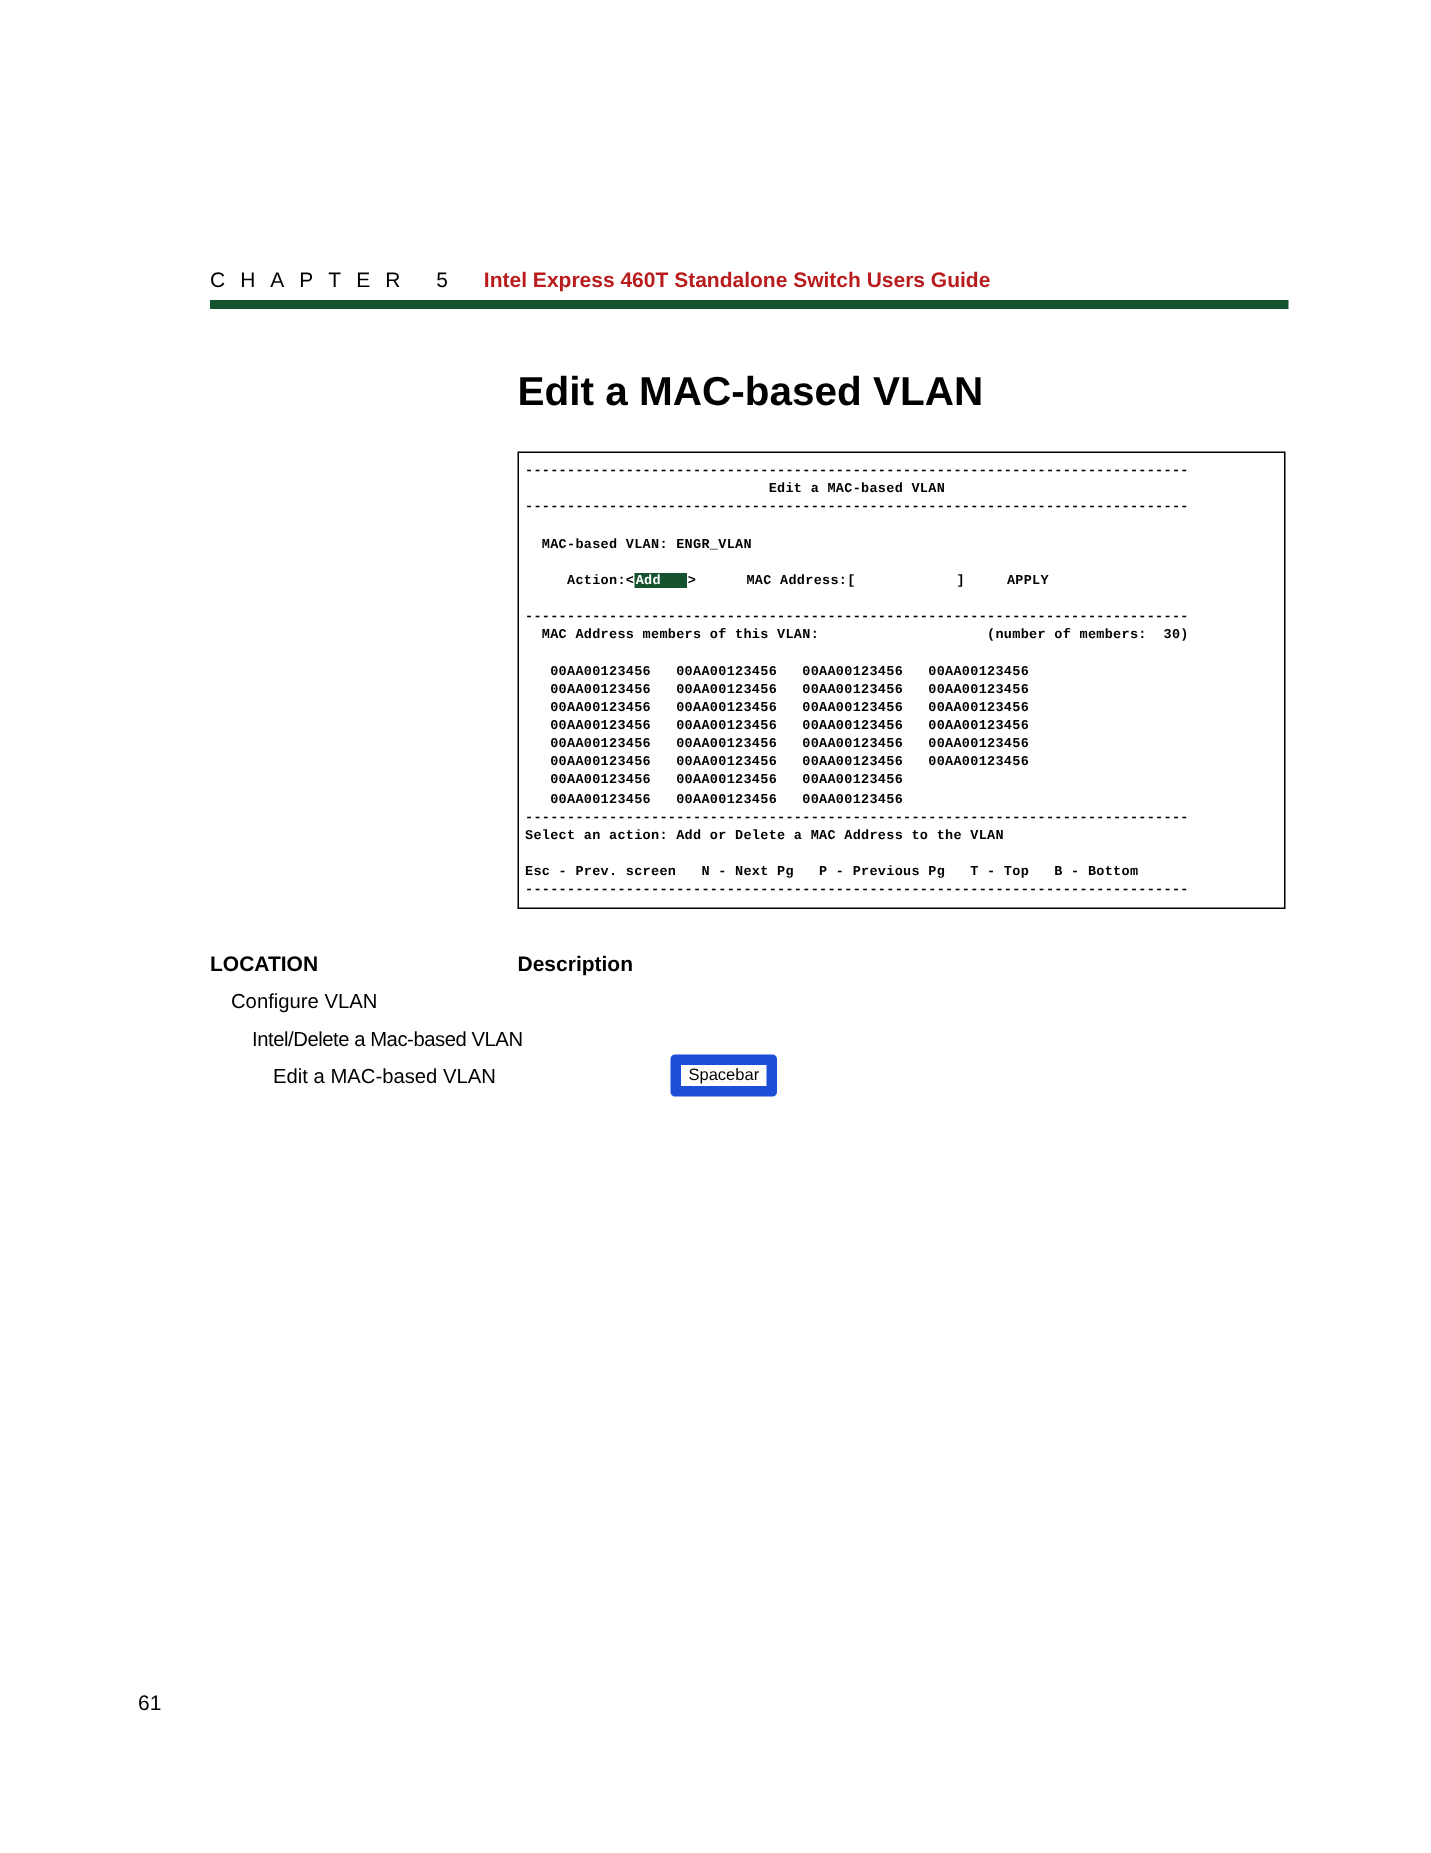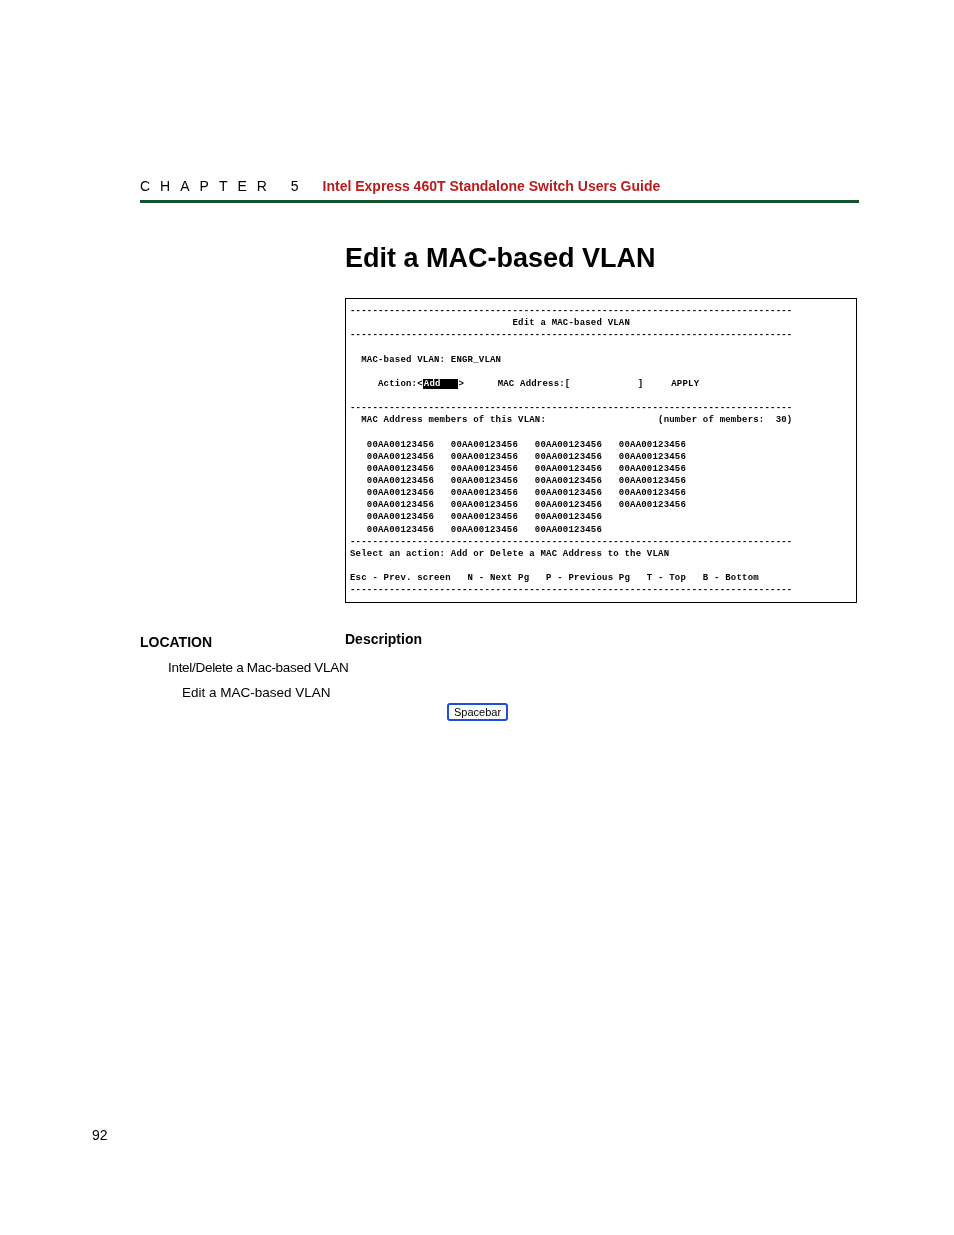--- a/index.html
+++ b/index.html
@@ -8,21 +8,21 @@
       height: 1235px;
       background: #fff;
       font-family: Arial, Helvetica, sans-serif;
       position: relative;
       color: #000;
     }
     .page {
       padding: 178px 95px 0 140px;
     }
     .header-line {
-      border-bottom: 3px solid #14532d;
+      border-bottom: 6px solid #14532d;
       padding-bottom: 6px;
       margin-bottom: 40px;
       display: flex;
       align-items: baseline;
       gap: 14px;
     }
     .chapter-label {
       font-size: 14px;
       letter-spacing: 10px;
       color: #000;
@@ -47,21 +47,21 @@
       padding: 6px 4px 6px 4px;
       font-family: "Courier New", monospace;
       font-size: 9px;
       line-height: 1.35;
       letter-spacing: 0.2px;
       font-weight: bold;
       color: #000;
       white-space: pre;
       overflow: hidden;
     }
-    .term-sel { background: #000000; color: #fff; padding: 0 1px; }
+    .term-sel { background: #14532d; color: #fff; padding: 0 1px; }
     .description-h {
       font-size: 14px;
       font-weight: bold;
       margin-left: 205px;
       margin-top: 28px;
       color: #000;
     }
     .location-h {
       font-size: 14px;
       font-weight: bold;
@@ -77,21 +77,21 @@
       line-height: 1.85;
     }
     .loc-1 { margin-left: 0; }
     .loc-2 { margin-left: 14px; }
     .loc-3 { margin-left: 28px; font-stretch: condensed; letter-spacing: -0.3px; }
     .loc-4 { margin-left: 42px; }
     .spacebar-key {
       position: absolute;
       left: 447px;
       top: 703px;
-      border: 2px solid #1d4ed8;
+      border: 7px solid #1d4ed8;
       border-radius: 3px;
       font-size: 11px;
       padding: 1px 5px;
       font-family: Arial, sans-serif;
     }
     .page-num {
       position: absolute;
       left: 92px;
       top: 1127px;
       font-size: 14px;
@@ -131,19 +131,20 @@
 Select an action: Add or Delete a MAC Address to the VLAN
 
 Esc - Prev. screen   N - Next Pg   P - Previous Pg   T - Top   B - Bottom
 -------------------------------------------------------------------------------</div>
 
   <h2 class="description-h">Description</h2>
 </div>
 
 <div class="location-h">LOCATION</div>
 <div class="loc-list">
+  <div class="loc-2">Configure VLAN</div>
   <div class="loc-3">Intel/Delete a Mac-based VLAN</div>
   <div class="loc-4">Edit a MAC-based VLAN</div>
 </div>
 
 <span class="spacebar-key">Spacebar</span>
 
-<div class="page-num">92</div>
+<div class="page-num">61</div>
 
 </body></html>

